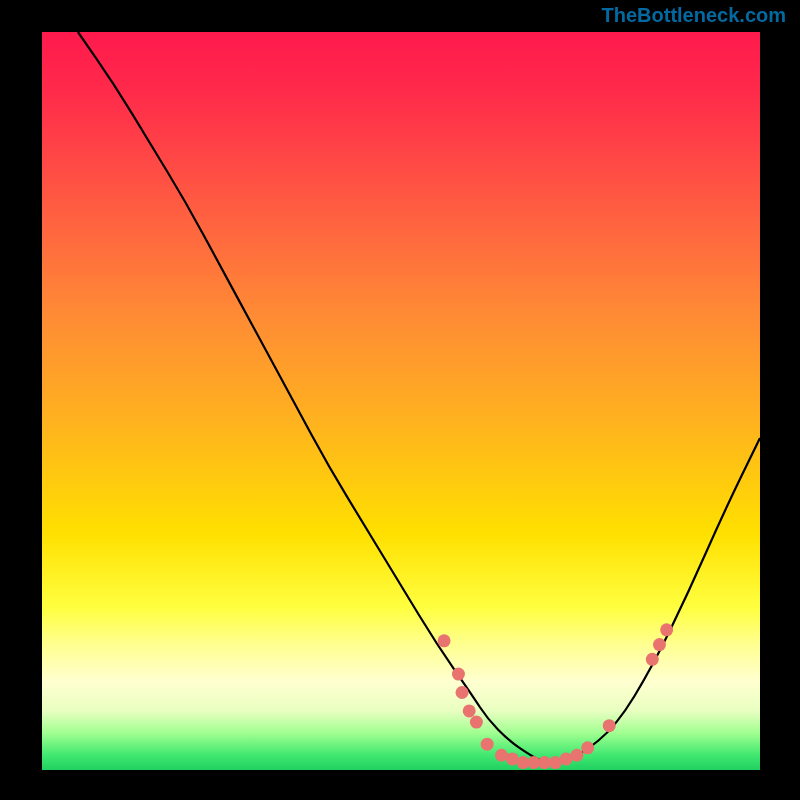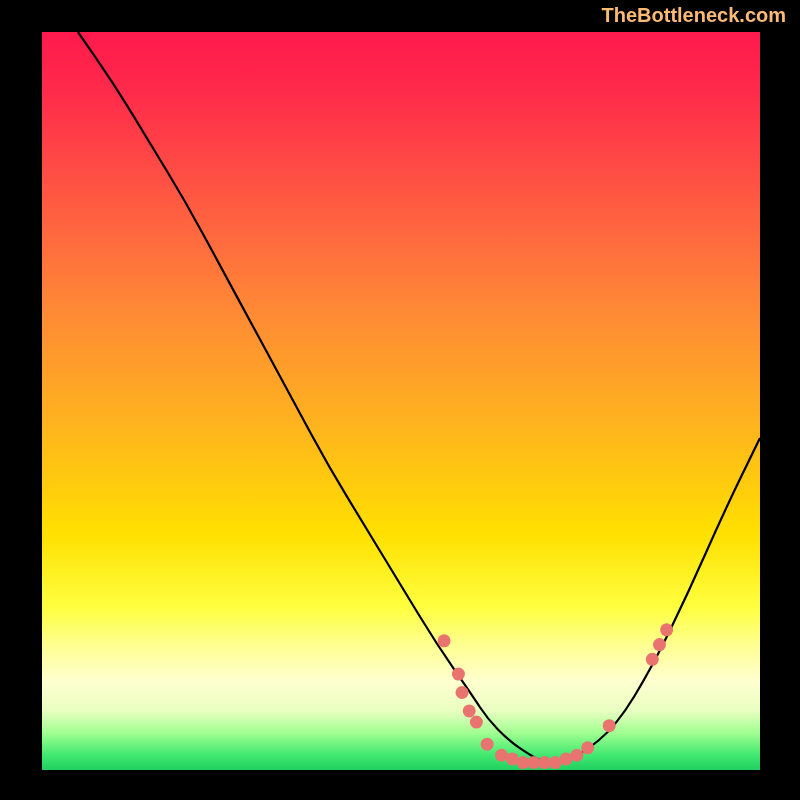--- a/index.html
+++ b/index.html
@@ -8,21 +8,21 @@
     height: 800px;
     background: #000;
     position: relative;
     font-family: Arial, sans-serif;
     overflow: hidden;
   }
   .watermark {
     position: absolute;
     top: 4px;
     right: 14px;
-    color: #fdba74;
+    color: #0369a1;
     font-size: 20px;
     font-weight: bold;
     z-index: 10;
   }
   .plot-area {
     position: absolute;
     left: 42px;
     top: 32px;
     width: 718px;
     height: 738px;

